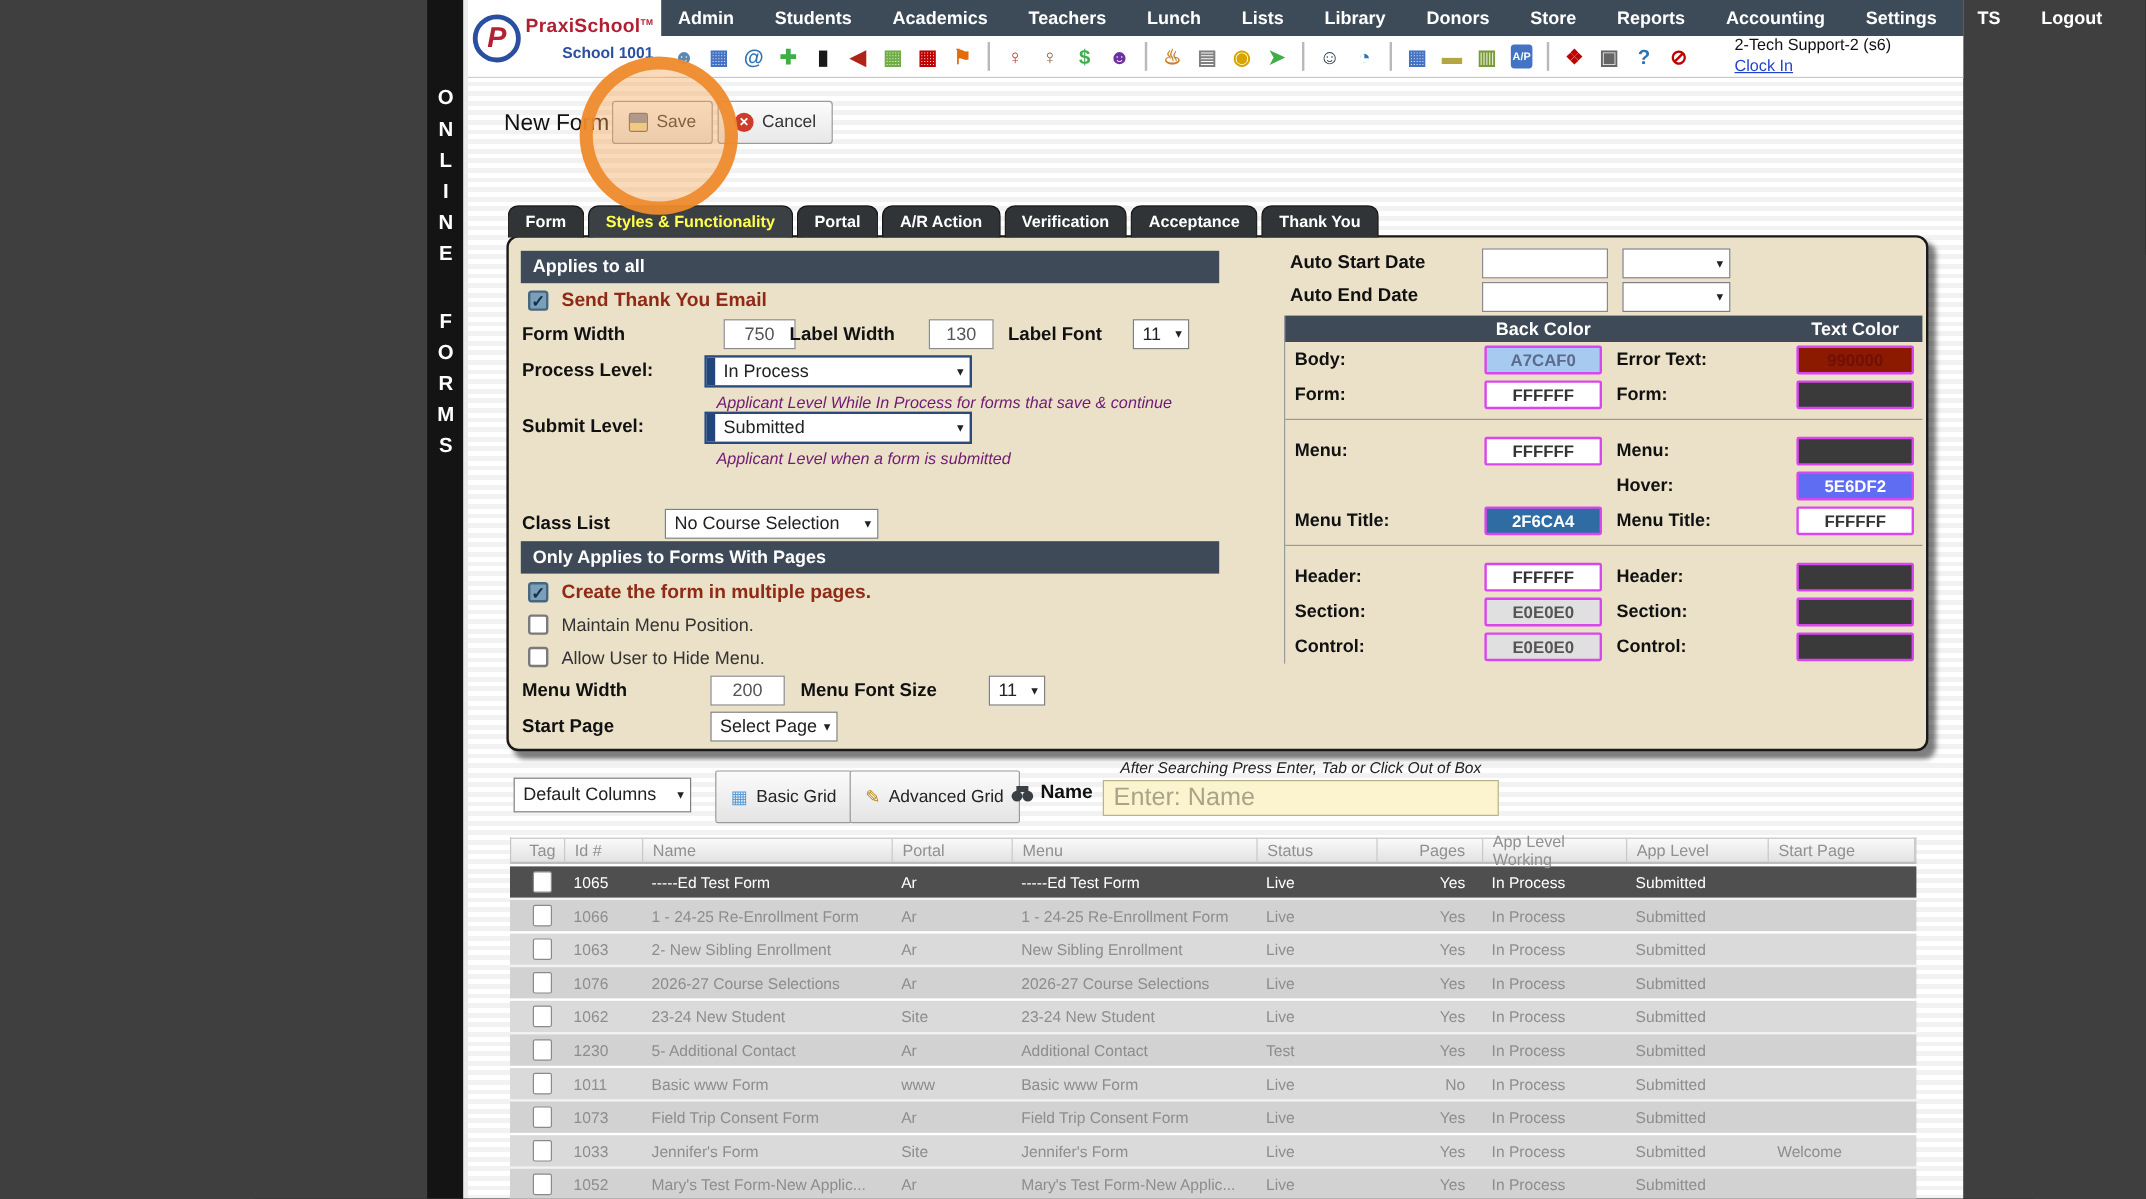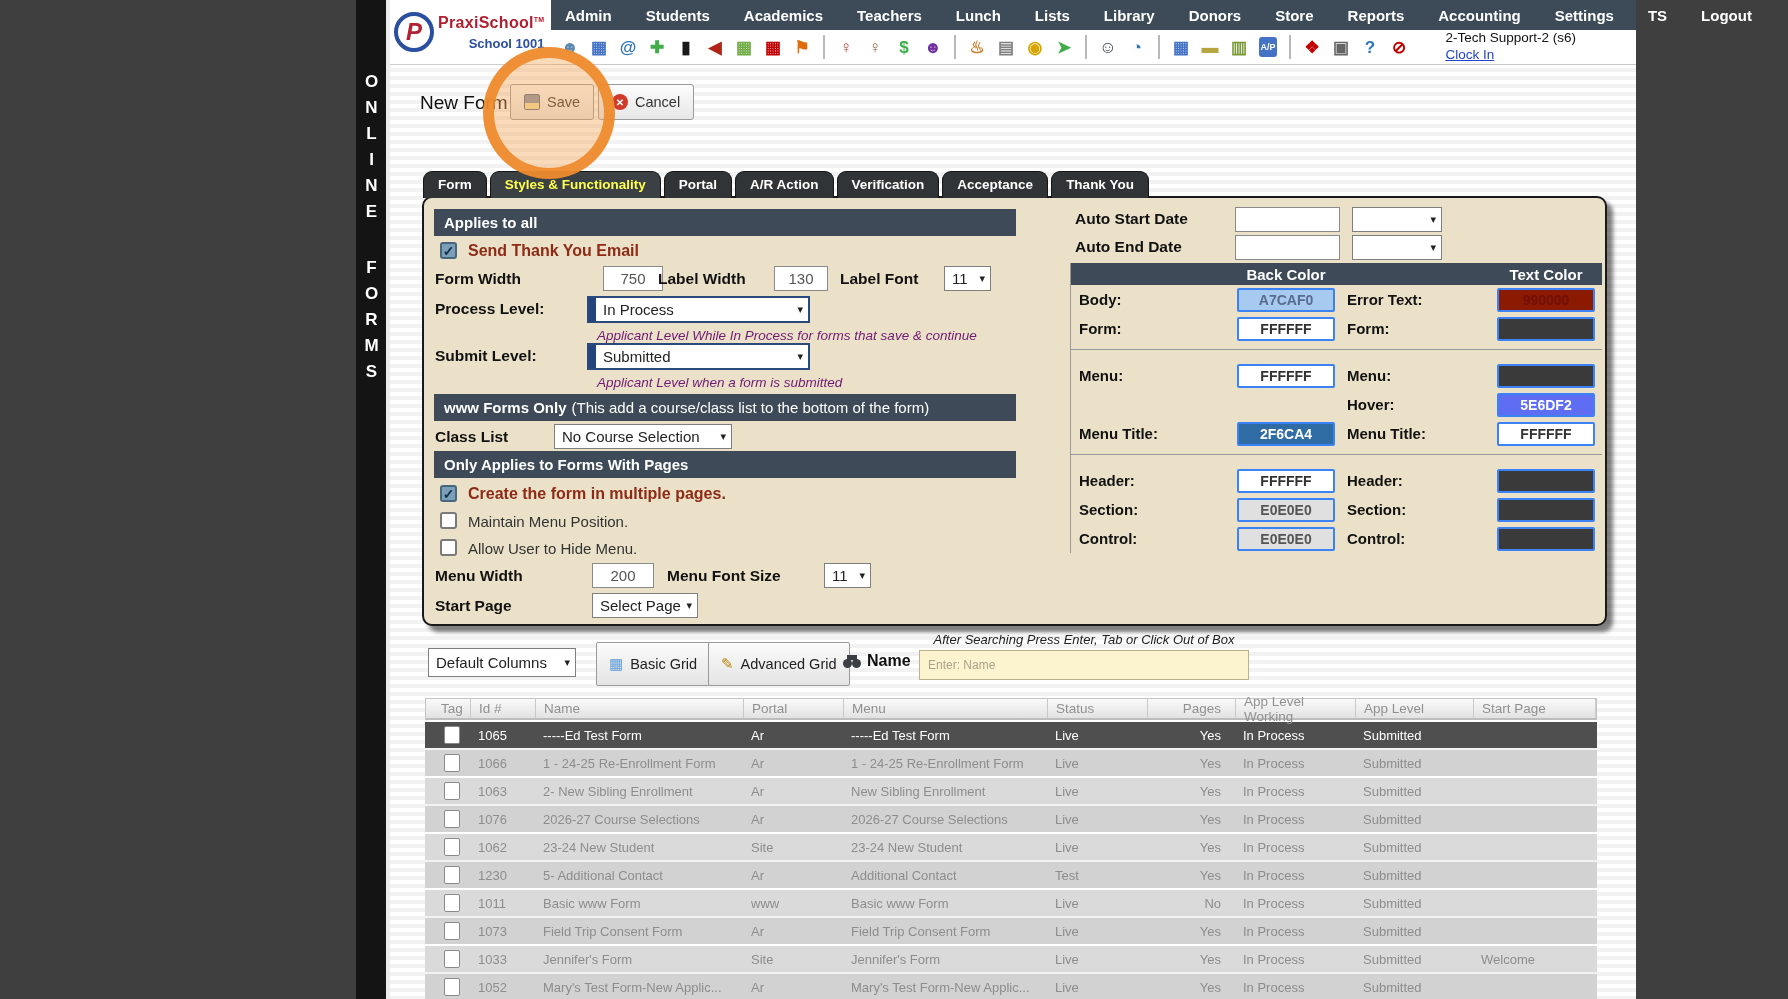--- a/index.html
+++ b/index.html
@@ -85,38 +85,38 @@
   .navstrip { width:7px; align-self:stretch; background:#24457c; flex:0 0 auto; }
   .note { position:absolute; font-style:italic; font-size:13.5px; color:#701a75; white-space:nowrap; }
 
   
   .ctable { position:absolute; left:646px; top:65px; width:532px; border-left:1px solid #999; }
   .crow { display:grid; grid-template-columns:158px 98px 12px 150px 98px; align-items:center;
           height:29px; padding-left:8px; }
   .crow.hdr { height:22px; background:#3e4a57; color:#fff; font-weight:bold; font-size:15px; padding-left:8px; }
   .crow.sep { height:12px; border-top:1px solid #999; margin-top:6px; padding-top:0; }
   .clbl { font-weight:bold; font-size:15px; color:#111; }
-  .cbox { height:24px; border:2px solid #3b82f6; border-radius:2px; display:flex; align-items:center;
+  .cbox { height:24px; border:2px solid #d946ef; border-radius:2px; display:flex; align-items:center;
           justify-content:center; font-weight:bold; font-size:14px; }
   .cbox.hidden { visibility:hidden; }
   .chdr-back { grid-column:2; text-align:center; }
   .chdr-text { grid-column:5; text-align:center; }
 
   
   .gt-sel { position:absolute; left:38px; top:648px; width:148px; height:29px; }
   .gbtn { position:absolute; top:642px; height:44px; display:inline-flex; align-items:center; gap:7px;
           background:linear-gradient(#fbfbfb,#e4e4e4); border:1px solid #9a9a9a; border-radius:2px;
           padding:0 12px; font-size:14.5px; color:#222; cursor:pointer; }
   .gbtn .gi { font-size:15px; color:#5b9bd5; }
   .name-wrap { position:absolute; left:452px; top:652px; display:flex; align-items:center; gap:5px;
                font-weight:bold; font-size:16px; color:#111; }
   .hint { position:absolute; left:529px; top:632px; width:330px; text-align:center; font-style:italic;
           font-size:13px; color:#222; white-space:nowrap; }
   .search-input { position:absolute; left:529px; top:650px; width:330px; height:30px; background:#fbf4ce;
-                  border:1px solid #b9b28c; font-size:12px; padding-left:8px; color:#333;
+                  border:1px solid #b9b28c; font-size:21px; padding-left:8px; color:#333;
                   font-family:"Liberation Sans", sans-serif; }
   .search-input::placeholder { color:#a9a489; }
 
   
   .grid { position:absolute; left:35px; top:698px; width:1172px; font-size:13px; color:#8d8d8d; }
   .thead { display:flex; height:22px; background:linear-gradient(#fafafa,#e2e2e2);
            border:1px solid #c4c4c4; border-bottom:2px solid #bdbdbd; color:#909090; font-size:13.5px;
            align-items:center; }
   .thead > div { border-right:1px solid #c9c9c9; height:100%; display:flex; align-items:center; padding-left:8px; }
   .trow { display:flex; height:26px; background:#dadada; margin-top:2px; align-items:center; }
@@ -362,24 +362,20 @@
       <span class="note" style="left:173px; top:130px;">Applicant Level While In Process for forms that save &amp; continue</span>
 
       <span class="plabel" style="left:11px; top:149px;">Submit Level:</span>
       <div class="sel navy" style="left:163px; top:145px; width:223px;">
         <span class="navstrip"></span>
         <span class="selval">Submitted</span>
         <span class="arr">▾</span>
       </div>
       <span class="note" style="left:173px; top:177px;">Applicant Level when a form is submitted</span>
 
-      <div class="sec-hdr" style="top:196px;">
-        <span>www Forms Only</span>
-          <span class="norm">(This add a course/class list to the bottom of the form)</span>
-      </div>
 
       <span class="plabel" style="left:11px; top:230px;">Class List</span>
       <div class="sel" style="left:130px; top:226px; width:178px;">
         <span class="selval">No Course Selection</span>
           <span class="arr">▾</span>
       </div>
 
       <div class="sec-hdr" style="top:253px;">
         <span>Only Applies to Forms With Pages</span>
       </div>

